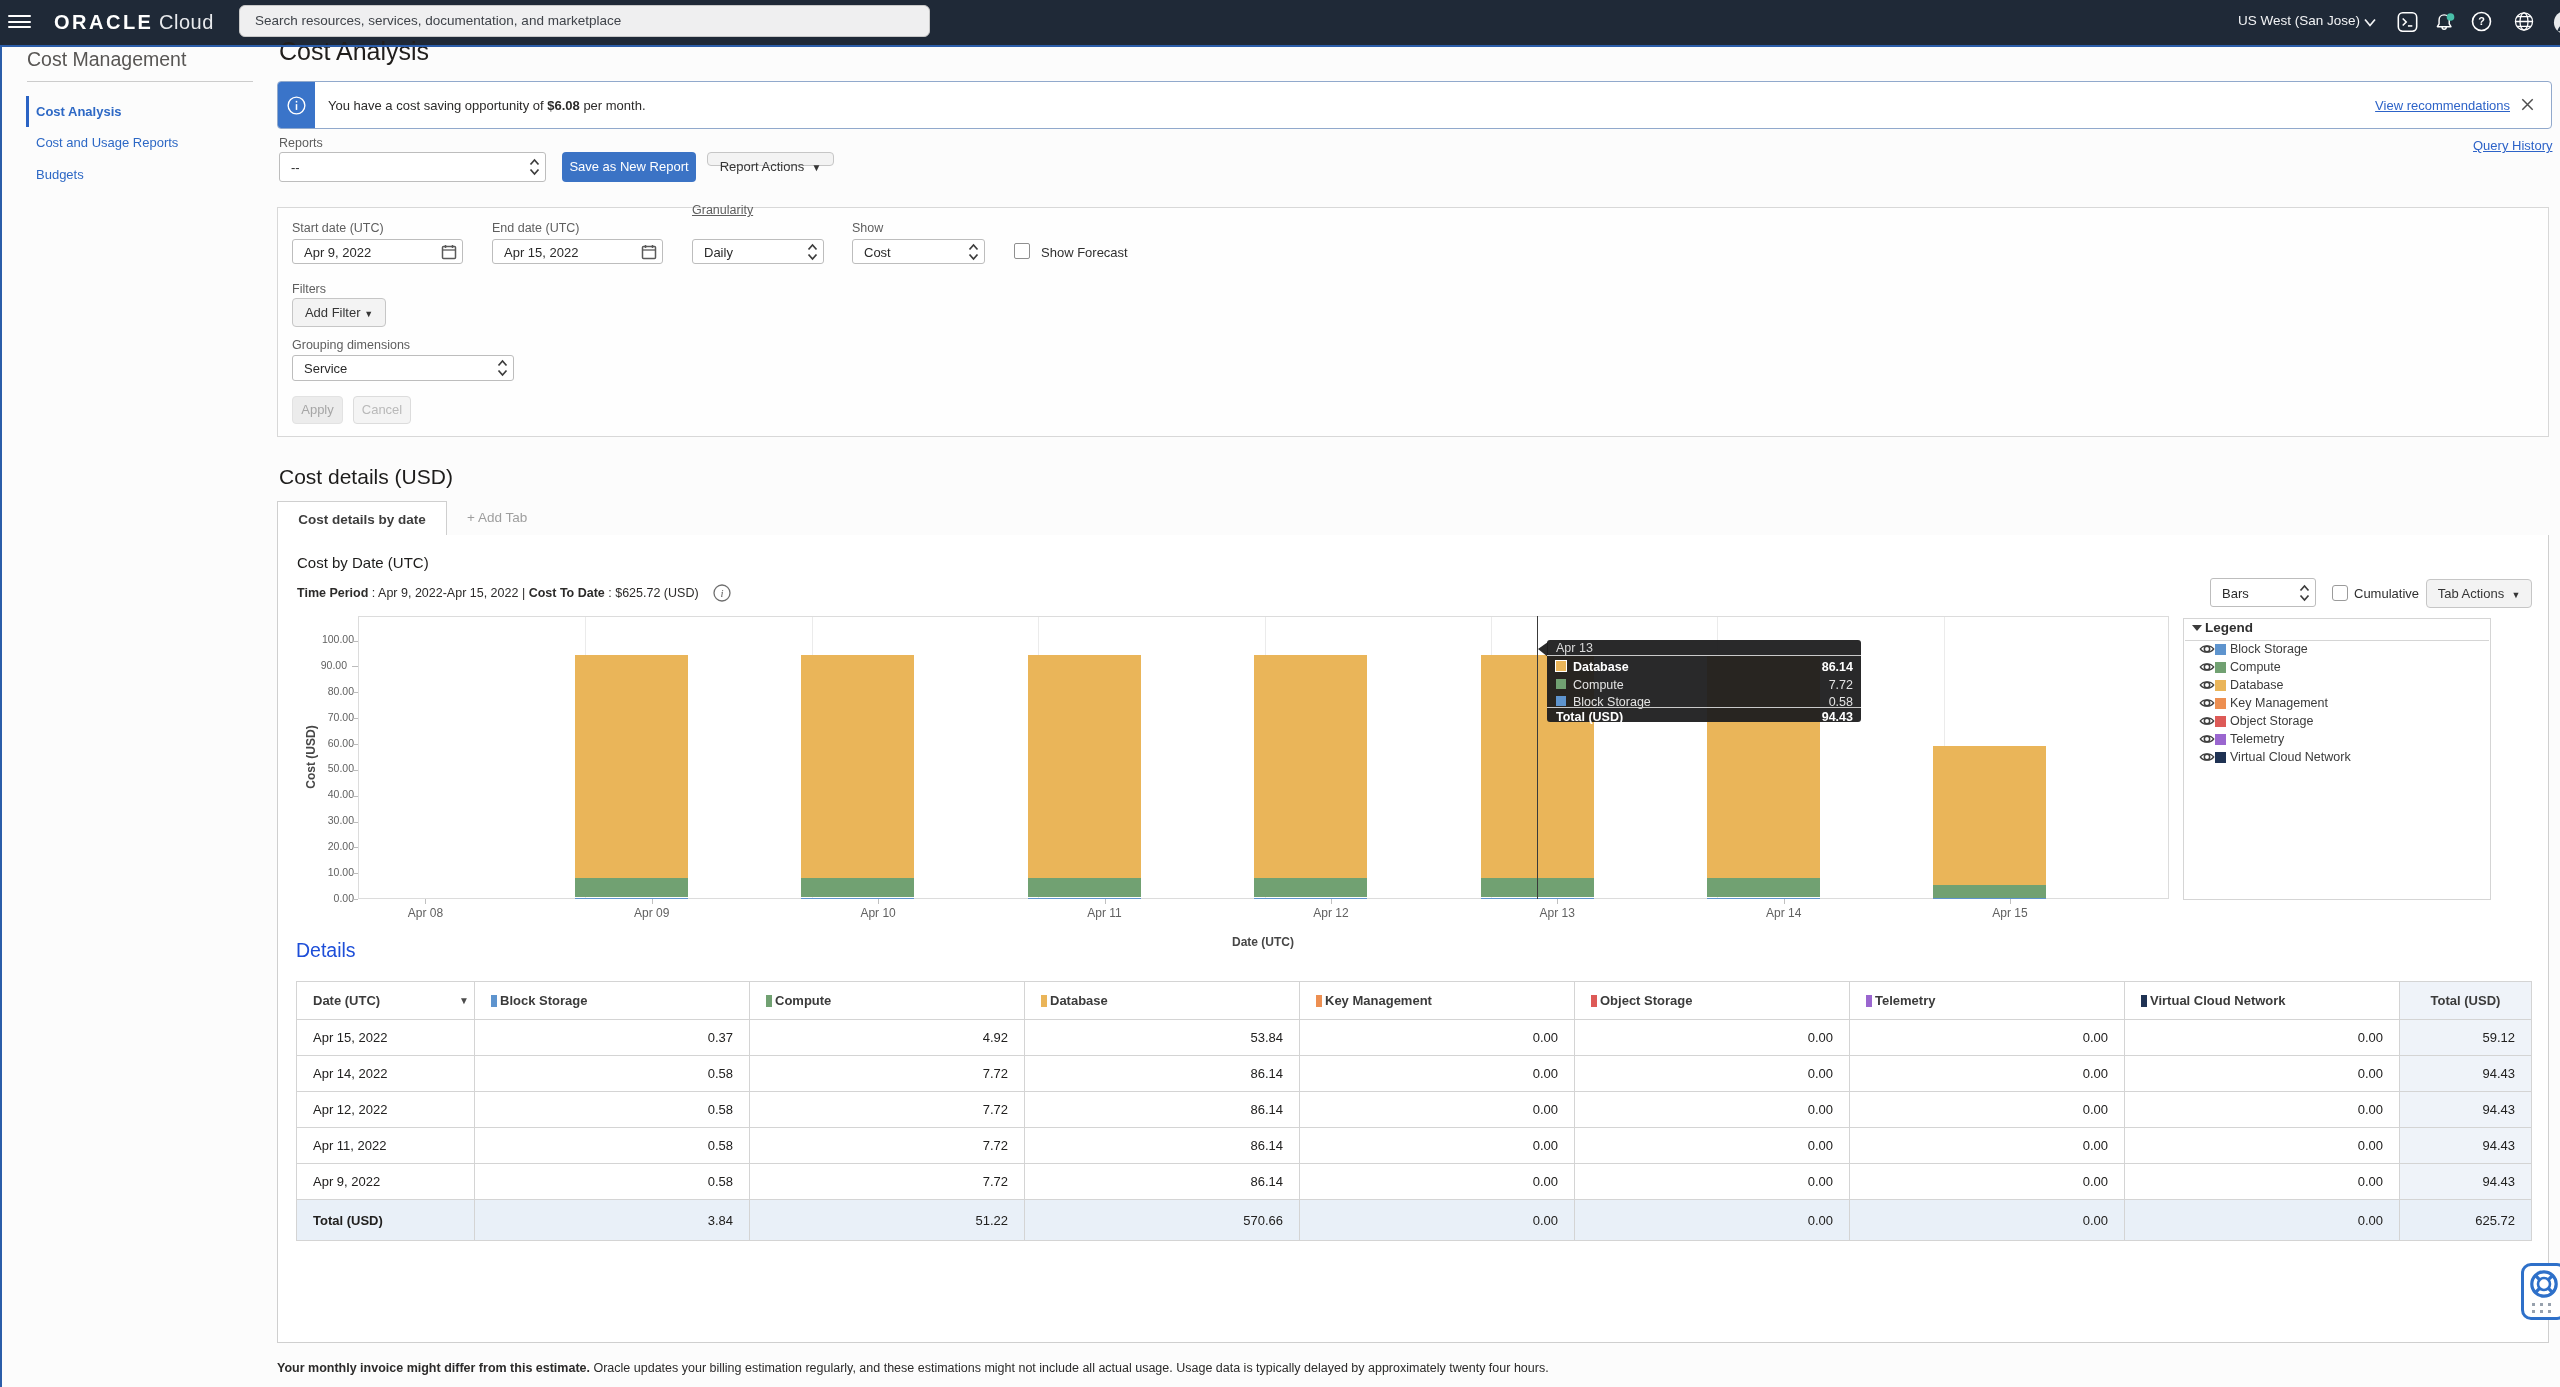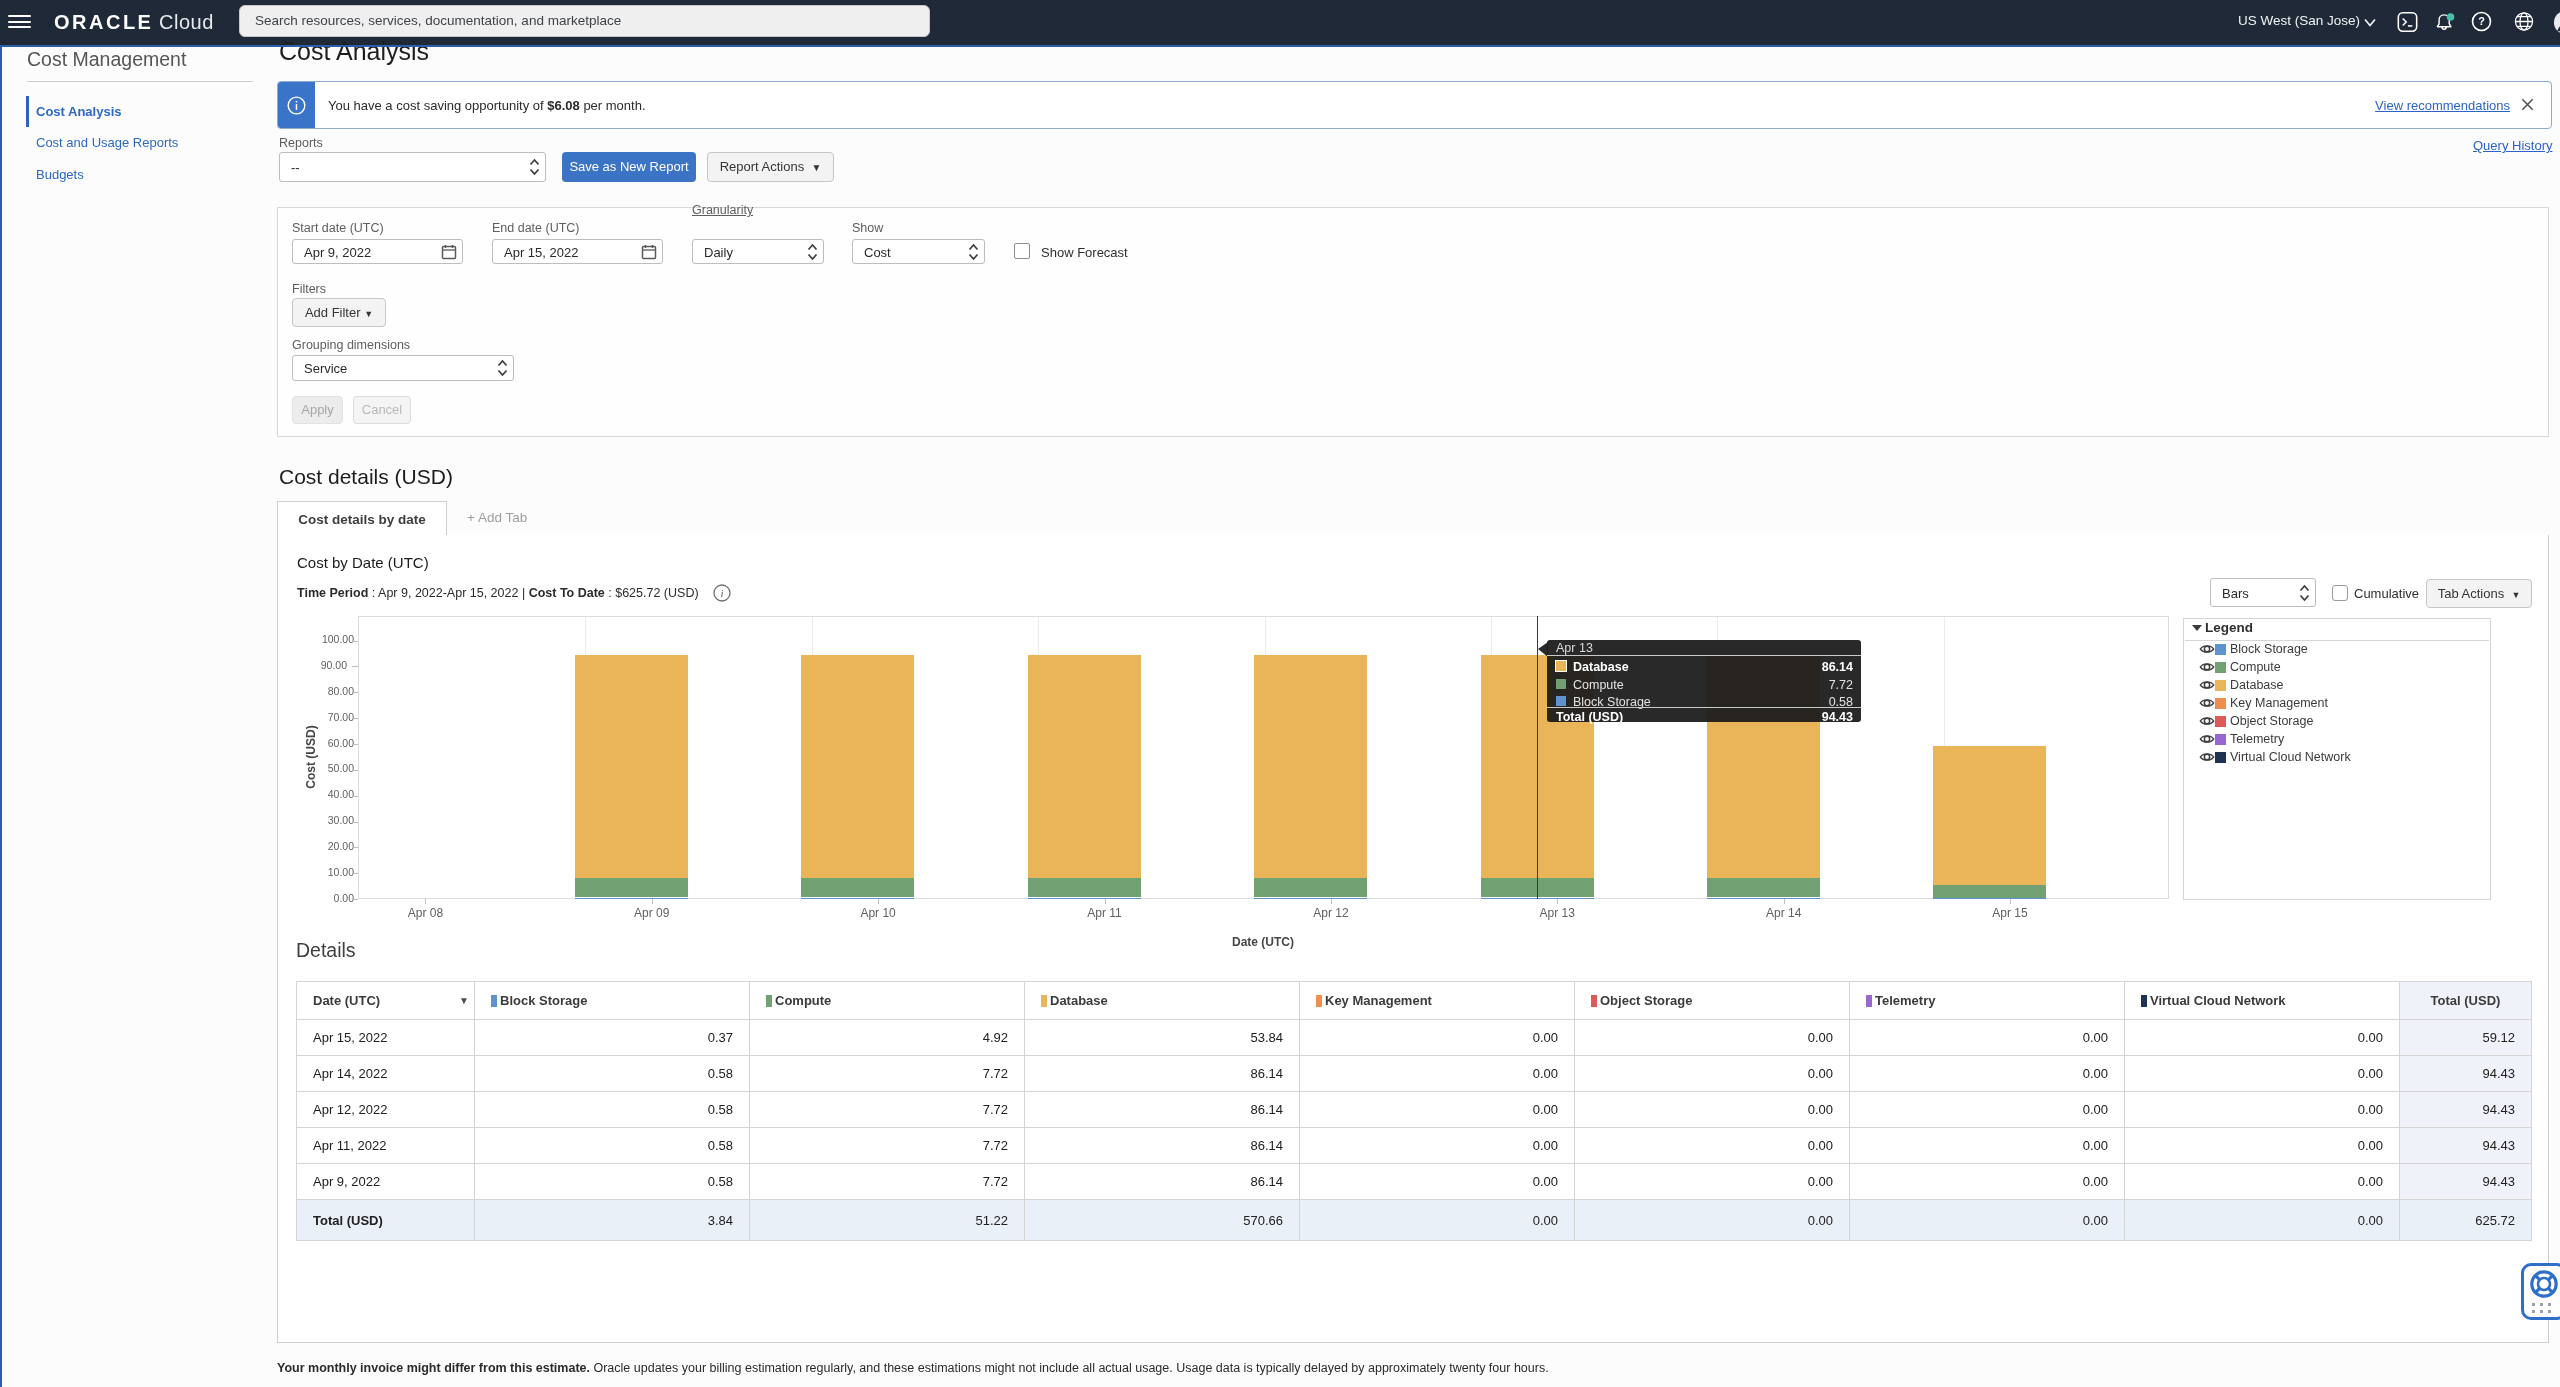--- a/index.html
+++ b/index.html
@@ -73,21 +73,21 @@
 .tipnm { position:absolute; left:17px; top:0; }
 .tipvl { position:absolute; right:0; top:0; }
 
 
 #legend { position:absolute; left:2183px; top:618px; width:308px; height:282px; background:#fff; border:1px solid #d5d5d5; }
 .leg-item { position:absolute; left:18px; height:18px; }
 .leg-sq { position:absolute; left:16px; top:3.5px; width:11px; height:11px; }
 .leg-tx { position:absolute; left:31px; top:2px; font-size:12.5px; color:#3b3b3b; white-space:nowrap; }
 
 
-#dt-title { position:absolute; left:296px; top:939px; font-size:19.5px; color:#404040; }
+#dt-title { position:absolute; left:296px; top:939px; font-size:19.5px; color:#1d4ed8; }
 #dtable { position:absolute; left:296px; top:981px; border-collapse:collapse; }
 #dtable th, #dtable td { border:1px solid #d4d4d4; font-weight:400; padding:0 16px; font-size:13px; color:#222120; }
 #dtable th { height:38px; text-align:left; color:#3b3b3b; font-weight:700; font-size:13px; position:relative; }
 #dtable td { height:36px; }
 #dtable td.num { text-align:right; }
 #dtable .totcol { background:#eff3f9; }
 #dtable tr.totrow td { background:#e9f0f8; height:41px; }
 .csq { display:inline-block; width:6px; height:12px; margin-right:3px; vertical-align:-1.5px; }
 
 #footnote { position:absolute; left:277px; top:1361px; font-size:12.5px; color:#2c2b2a; }
@@ -165,21 +165,21 @@
 <div id="qhist">Query History</div>
 
 <div class="sel" style="left:279px; top:152px; width:267px; height:30px;">
   <span class="st">--</span>
   <svg class="chev2" width="11" height="18" viewBox="0 0 11 18">
       <path d="M1.5 6.5 L5.5 2 L9.5 6.5" fill="none" stroke="#3c3c3c" stroke-width="1.7"></path>
       <path d="M1.5 11.5 L5.5 16 L9.5 11.5" fill="none" stroke="#3c3c3c" stroke-width="1.7"></path>
     </svg>
 </div>
 <div id="btn-save">Save as New Report</div>
-<div class="btn-grey" style="left:707px; top:152px; width:127px; height:30px; line-height:28px;">Report Actions&nbsp;&nbsp;<span style="font-size:10px;">▼</span></div>
+<div class="btn-grey" style="left:707px; top:152px; width:127px; height:14px; line-height:28px;">Report Actions&nbsp;&nbsp;<span style="font-size:10px;">▼</span></div>
 
 <div id="fpanel"></div>
 <div class="lbl" style="left:292px; top:221px;">Start date (UTC)</div>
 <div class="lbl" style="left:492px; top:221px;">End date (UTC)</div>
 <div class="lbl" style="left:692px; top:203px;text-decoration:underline;">Granularity</div>
 <div class="lbl" style="left:852px; top:221px;">Show</div>
 <div class="sel" style="left:292px; top:239px; width:171px; height:25px;">
     <span class="st">Apr 9, 2022</span>
   <svg class="chev2" width="16" height="16" viewBox="0 0 16 16">
       <rect x="1.5" y="2.5" width="13" height="12" rx="1" fill="none" stroke="#5a5a5a" stroke-width="1.5"></rect>

